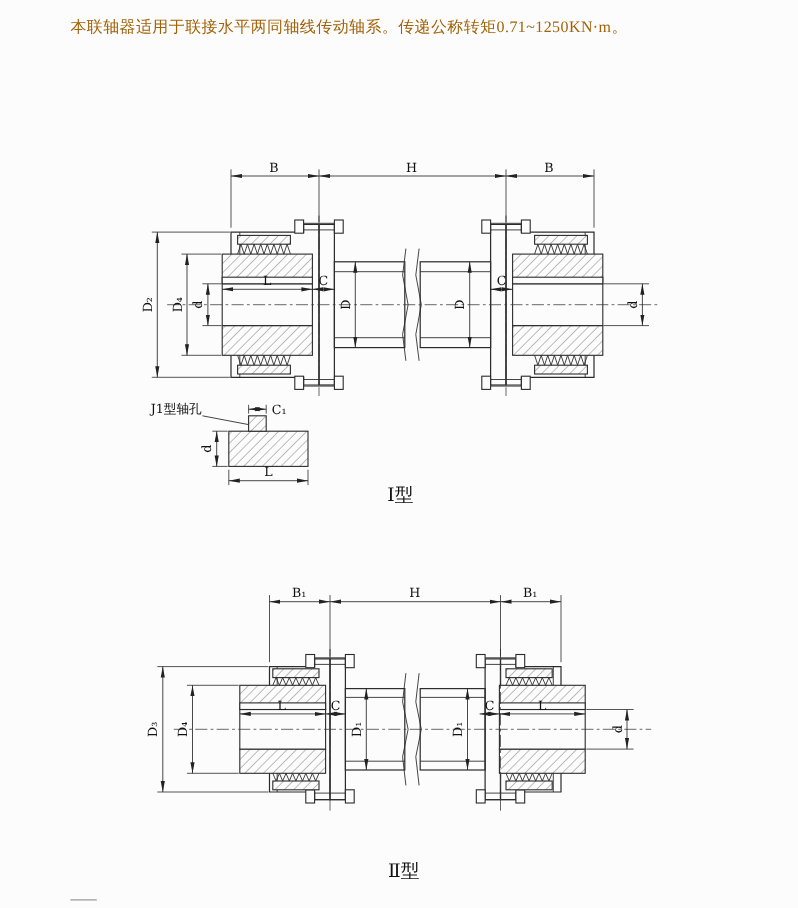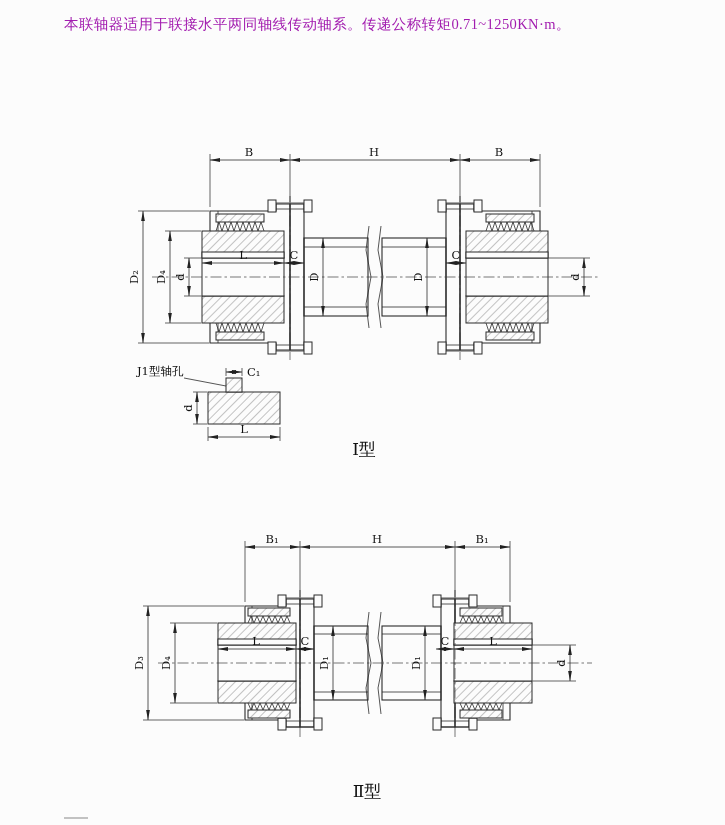--- a/index.html
+++ b/index.html
@@ -1,18 +1,18 @@
 <!DOCTYPE html>
 <html><head>
 <meta charset="utf-8">
 <style>
   html,body{margin:0;padding:0}
   body{width:725px;height:825px;position:relative;background:#fcfcfc;overflow:hidden;
        font-family:"Liberation Serif","DejaVu Serif",serif;}
-  #intro{position:absolute;left:64px;top:15px;width:610px;font-size:14.5px;color:#a21caf;
+  #intro{position:absolute;left:64px;top:15px;width:610px;font-size:14.5px;color:#a16207;
          letter-spacing:.4px;white-space:nowrap}
   svg{position:absolute;left:0;top:0}
   .ol{stroke:#2b2b2b;stroke-width:1.1;fill:none}
   .thin{stroke:#2b2b2b;stroke-width:.8;fill:none}
   .hat{fill:url(#hatch);stroke:#2b2b2b;stroke-width:1}
   .wht{fill:#fcfcfc;stroke:#2b2b2b;stroke-width:1}
   .cl{stroke:#3c3c3c;stroke-width:.7;fill:none;stroke-dasharray:11 3 2.5 3}
   .dim{stroke:#222;stroke-width:.75;fill:none}
   .ext{stroke:#222;stroke-width:.7;fill:none}
   .brk{stroke:#2b2b2b;stroke-width:.8;fill:none}

